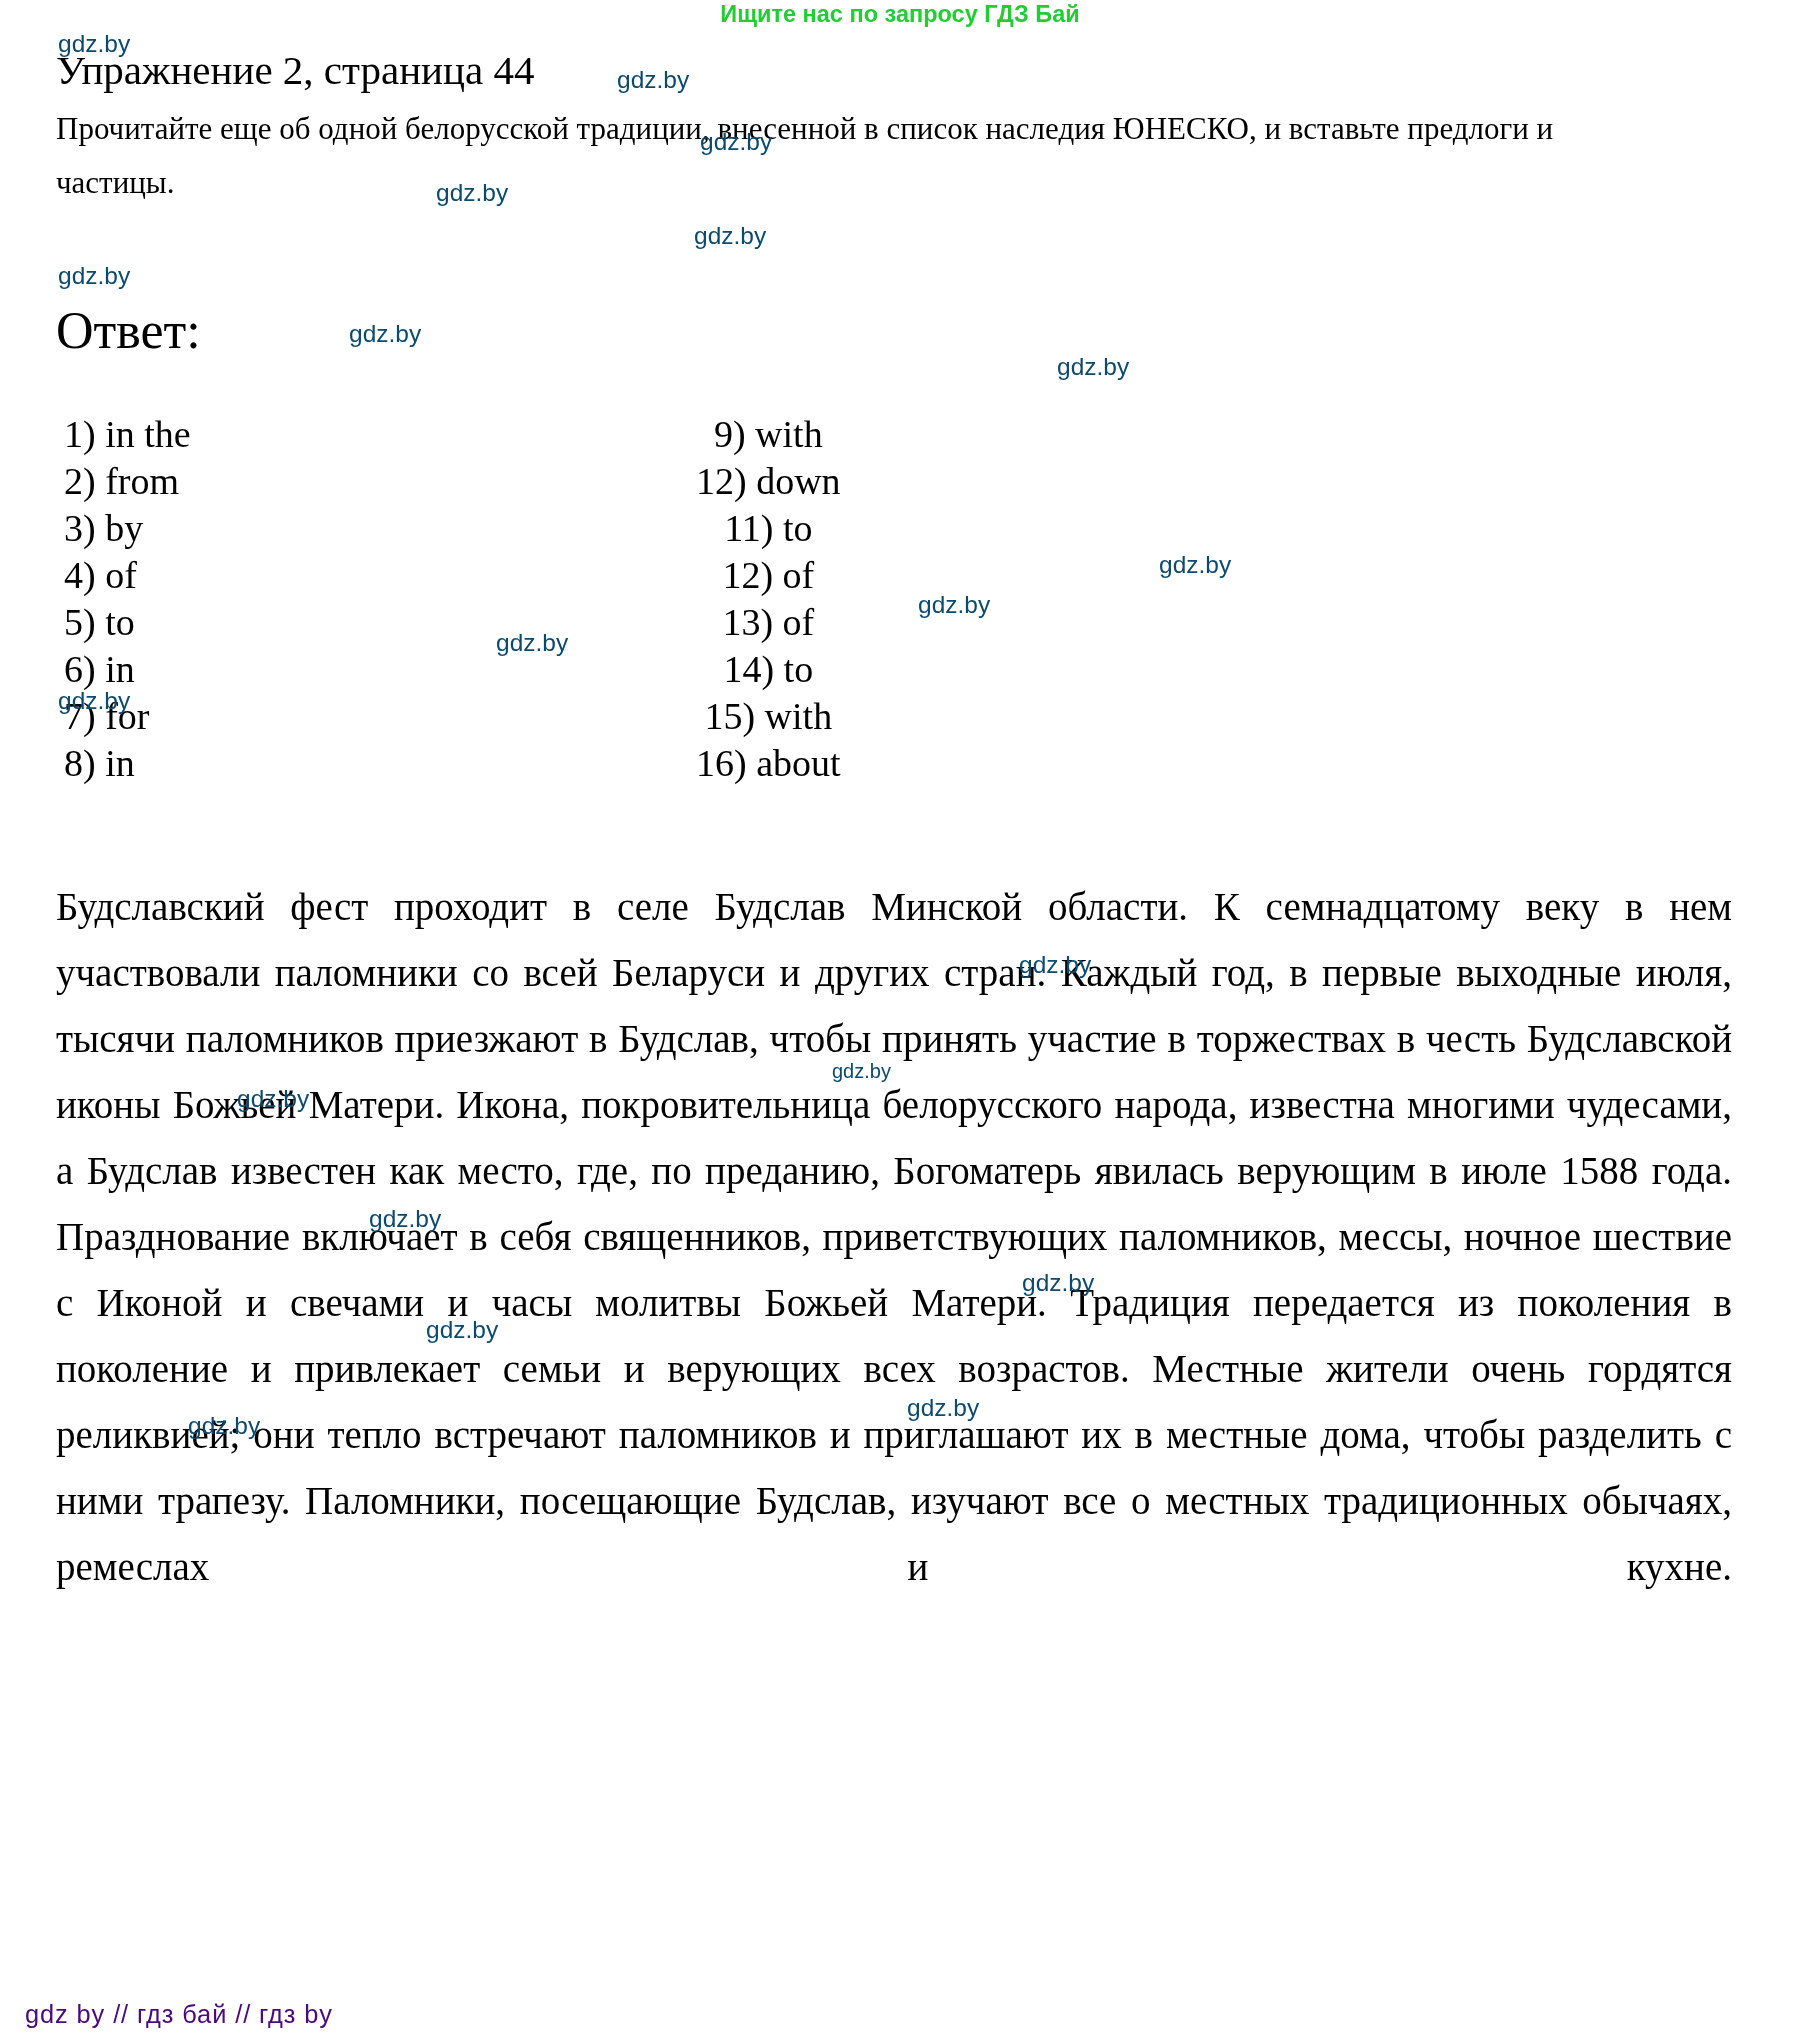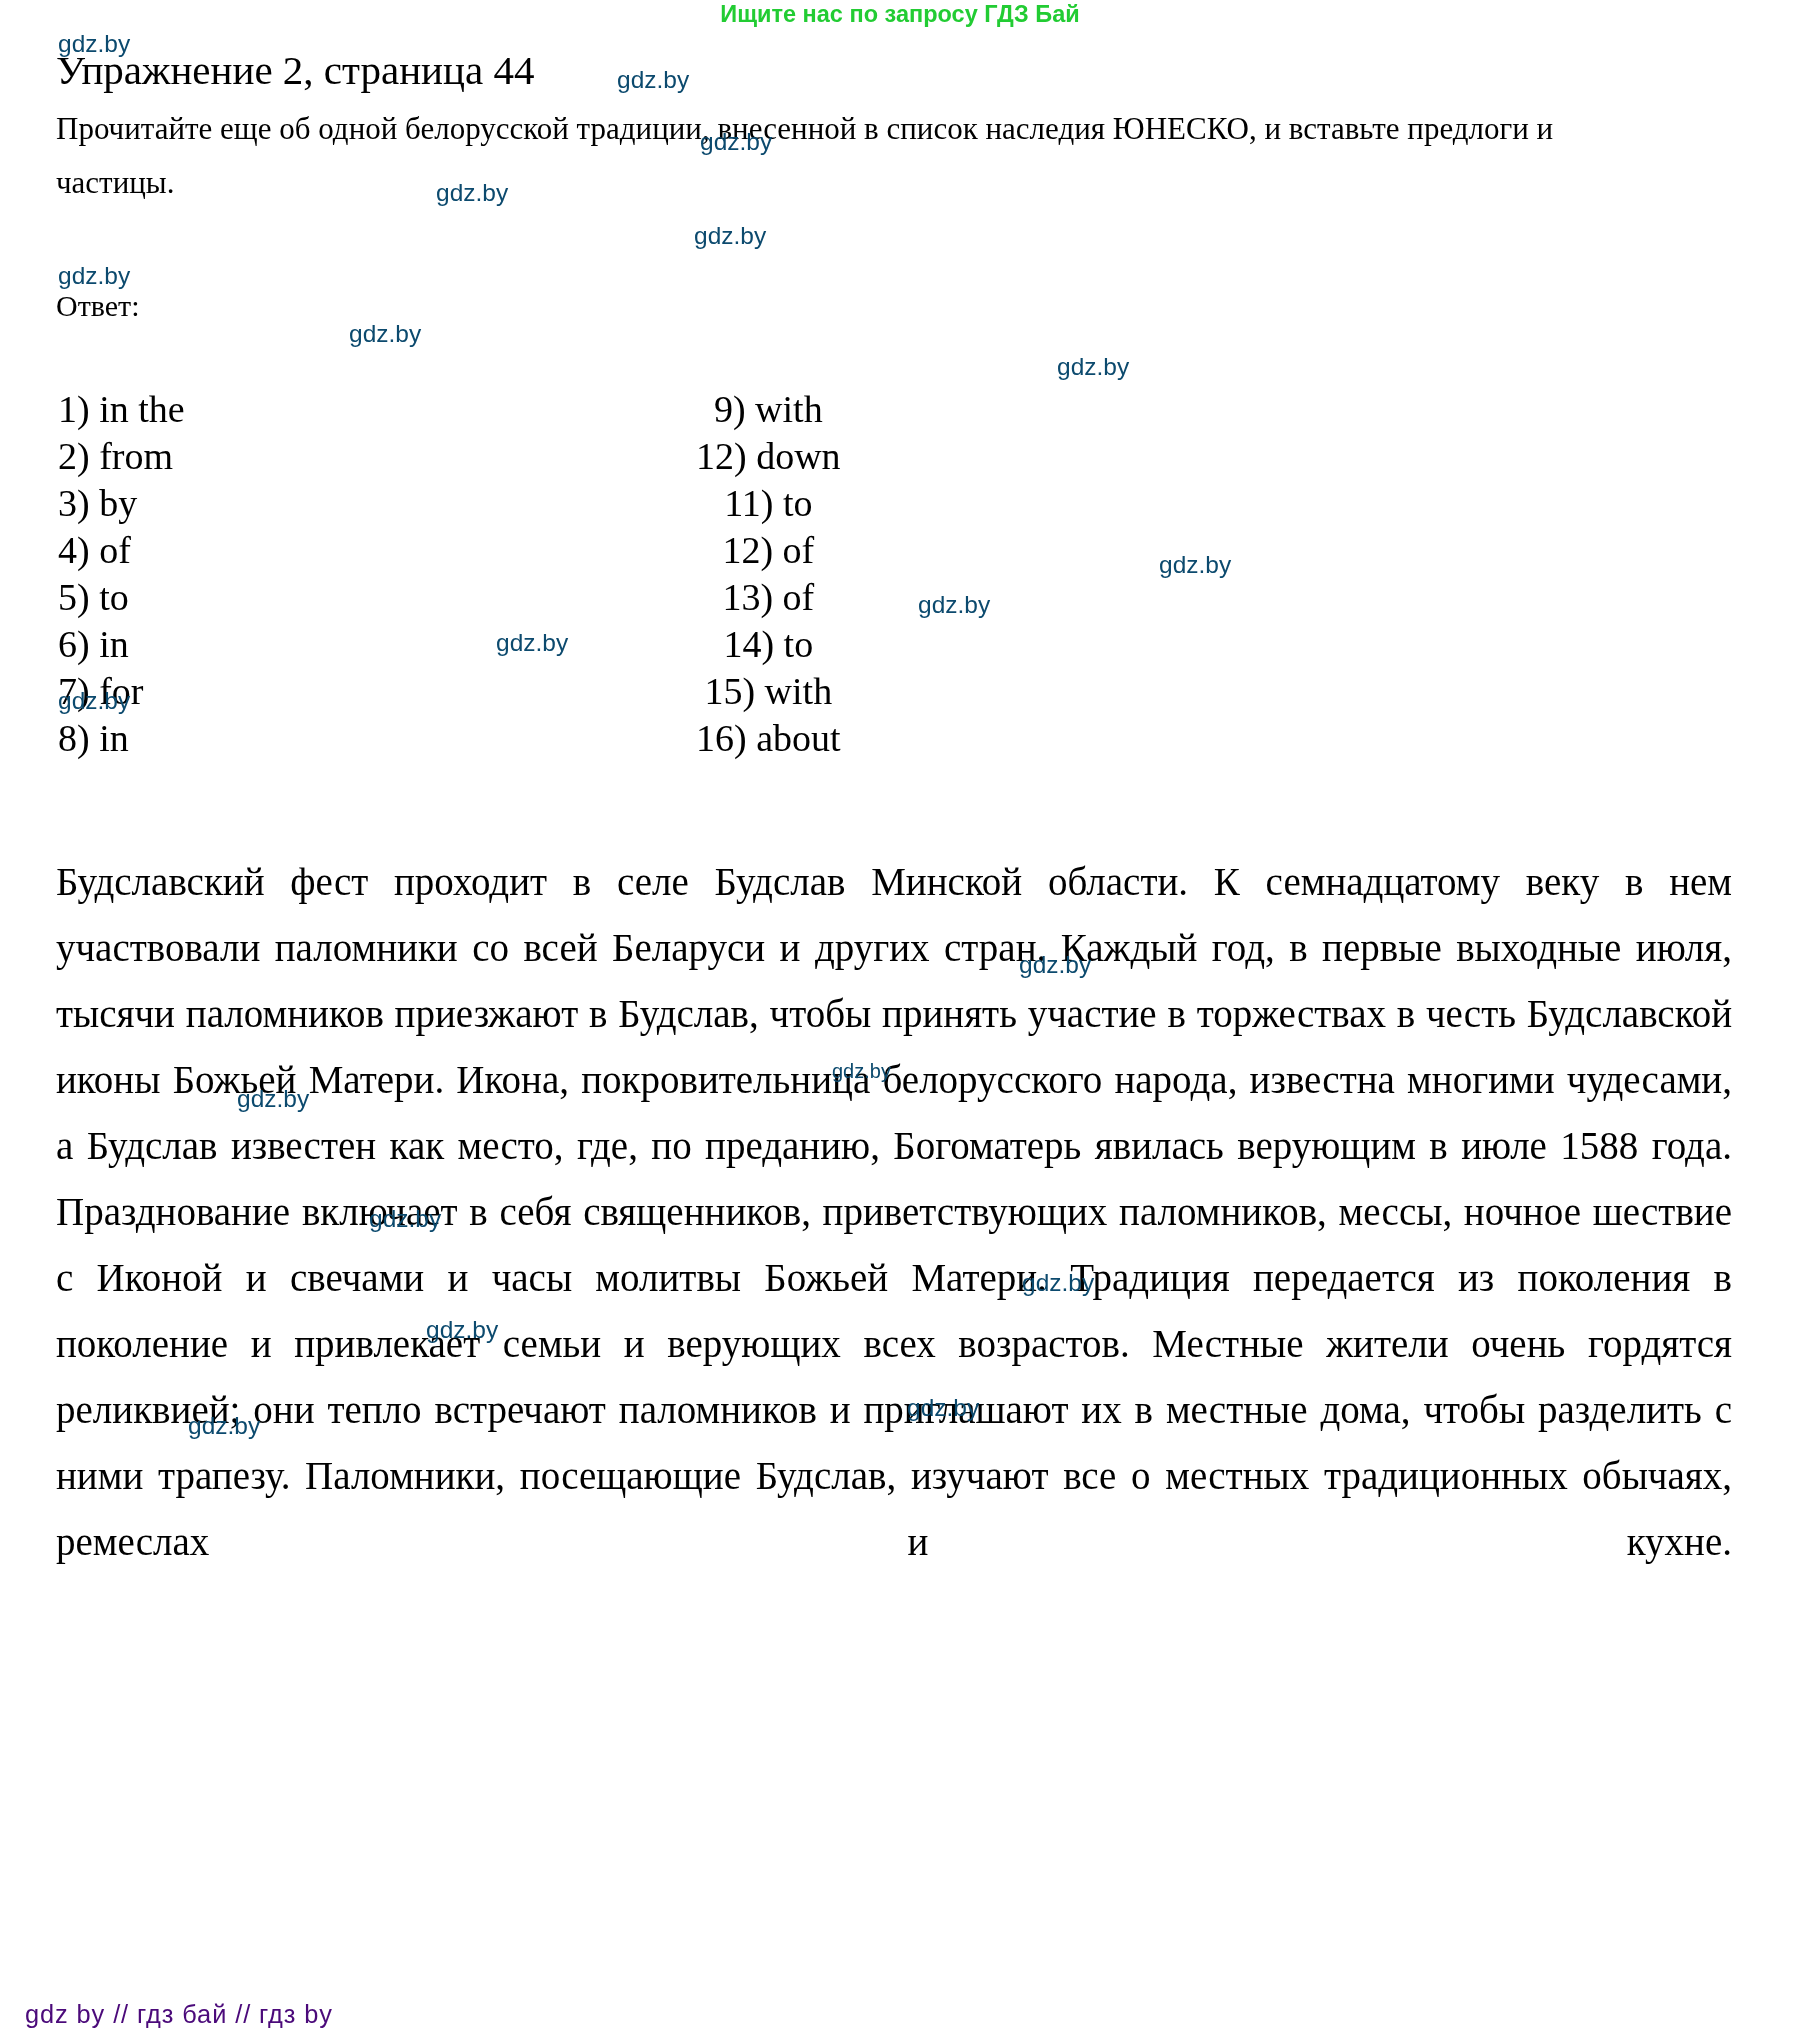--- a/index.html
+++ b/index.html
@@ -49,36 +49,36 @@
 
   #task-prompt {
     font-size: 31px;
     line-height: 54px;
     margin: 0;
     width: 1601px;
     text-align: left;
   }
 
   #answer-label {
-    font-size: 30px;
+    font-size: 52px;
     line-height: 45px;
-    margin-top: 73px;
+    margin-top: 98px;
   }
 
   
   #answers-block {
     margin-top: 58px;
     position: relative;
     height: 395px;
   }
   .answer-col {
     position: absolute;
     top: 0;
   }
-  #answer-col-left  { left: 2px; }
+  #answer-col-left  { left: 8px; }
   #answer-col-right { left: 640px; text-align: center; }
 
   .answer-item {
     font-size: 38px;
     line-height: 47px;
     white-space: nowrap;
   }
 
   
   #body-paragraph {

